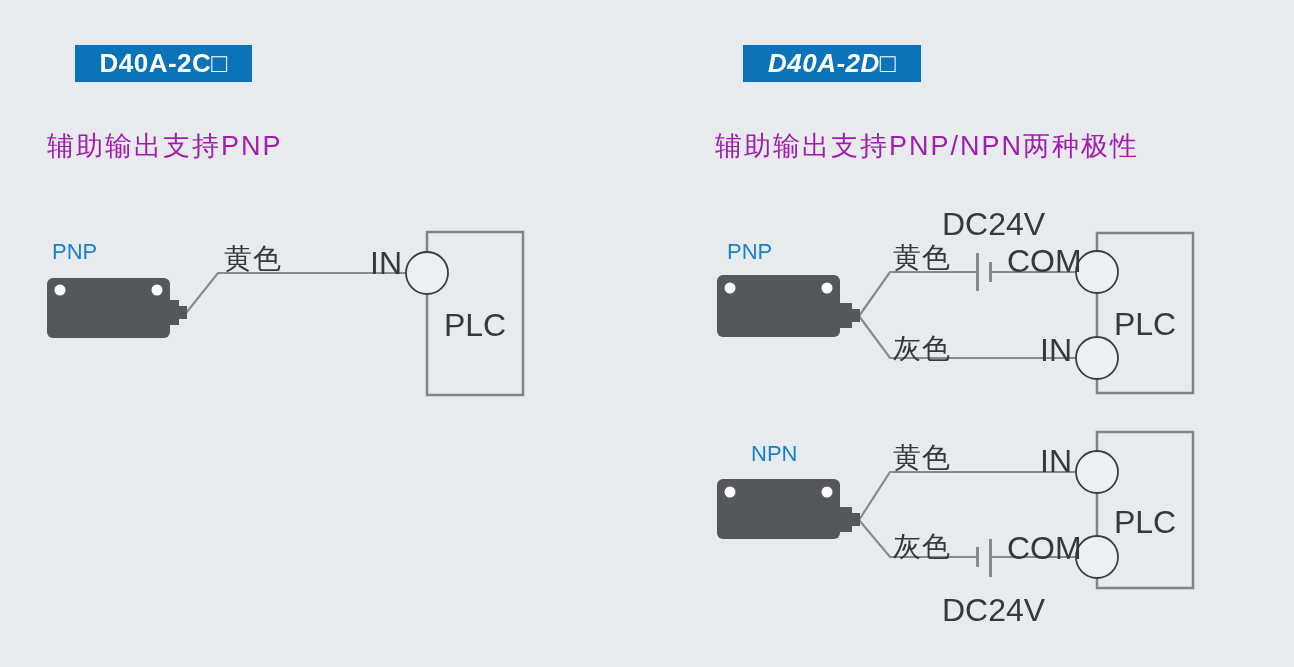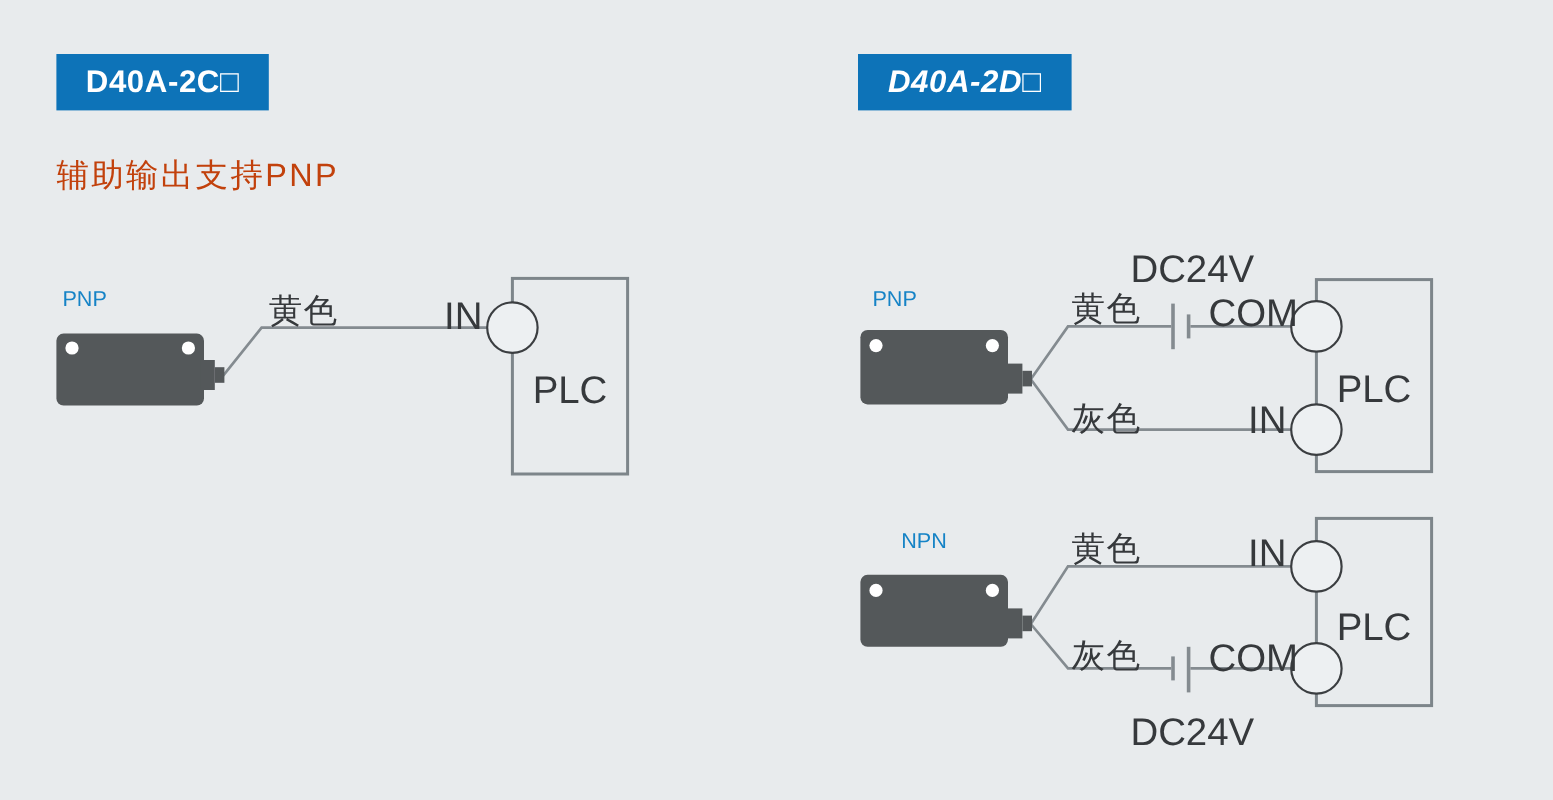--- a/index.html
+++ b/index.html
@@ -6,40 +6,41 @@
   #canvas {
     position: relative;
     width: 1294px;
     height: 667px;
     background: #e8ebed;
     overflow: hidden;
     font-family: "Liberation Sans", "DejaVu Sans", sans-serif;
   }
   .badge {
     position: absolute;
-    height: 47px;
+    height: 37px;
     background: #0d73b8;
     color: #ffffff;
     font-size: 26px;
     font-weight: bold;
     display: flex;
     align-items: center;
     justify-content: center;
     letter-spacing: 0.5px;
+    margin-left: 28px;
   }
   .heading {
     position: absolute;
     font-size: 27px;
-    color: #c2410c;
+    color: #a21caf;
     letter-spacing: 2px;
     white-space: nowrap;
   }
   .type-label {
     position: absolute;
-    font-size: 18px;
+    font-size: 22px;
     color: #1583c6;
     white-space: nowrap;
   }
   .lbl {
     position: absolute;
     font-size: 32px;
     color: #36393c;
     white-space: nowrap;
   }
   .lbl.cjk { font-size: 28px; letter-spacing: 1px; }
@@ -99,20 +100,21 @@
 
   <div class="badge" style="left:47px; top:45px; width:177px;">D40A-2C□</div>
   <div class="heading" style="left:47px; top:128px;">辅助输出支持PNP</div>
 
   <div class="type-label" style="left:52px; top:239px;">PNP</div>
   <div class="lbl cjk" style="left:224px; top:240px;">黄色</div>
   <div class="lbl" style="left:370px; top:245px;">IN</div>
   <div class="lbl center" style="left:427px; top:307px; width:96px;">PLC</div>
 
   <div class="badge" style="left:715px; top:45px; width:178px;font-style:italic;">D40A-2D□</div>
+  <div class="heading" style="left:715px; top:128px;">辅助输出支持PNP/NPN两种极性</div>
 
   <div class="type-label" style="left:727px; top:239px;">PNP</div>
   <div class="lbl center" style="left:942px; top:206px; width:88px;">DC24V</div>
   <div class="lbl cjk" style="left:893px; top:239px;">黄色</div>
   <div class="lbl" style="left:1007px; top:243px;">COM</div>
   <div class="lbl cjk" style="left:893px; top:330px;">灰色</div>
   <div class="lbl" style="left:1040px; top:332px;">IN</div>
   <div class="lbl center" style="left:1097px; top:306px; width:96px;">PLC</div>
 
   <div class="type-label" style="left:751px; top:441px;">NPN</div>

